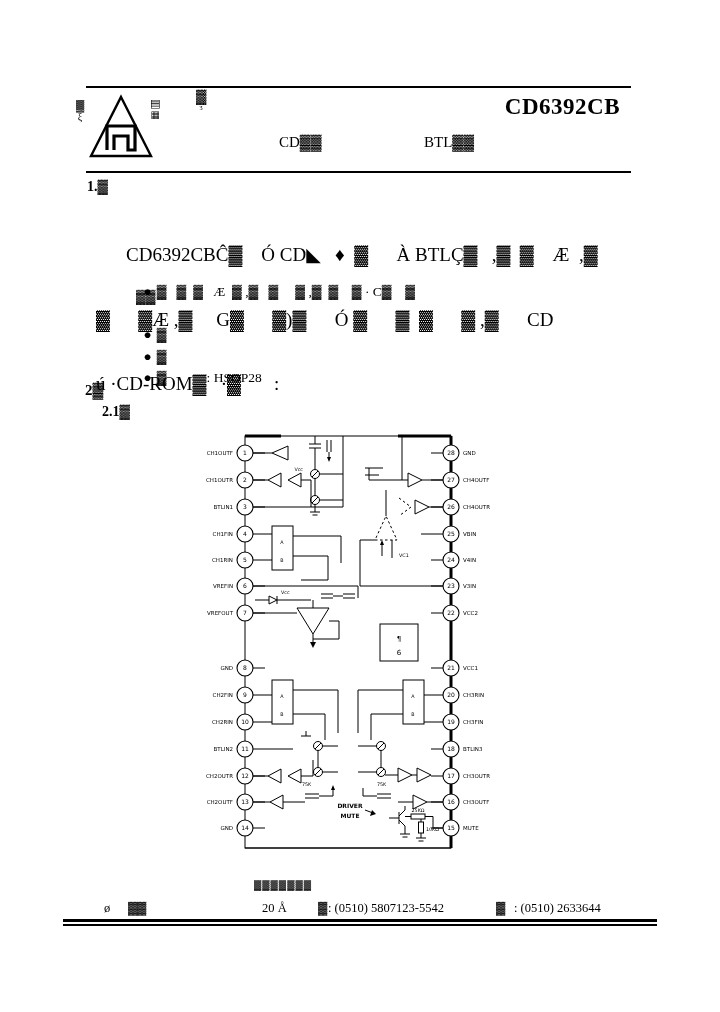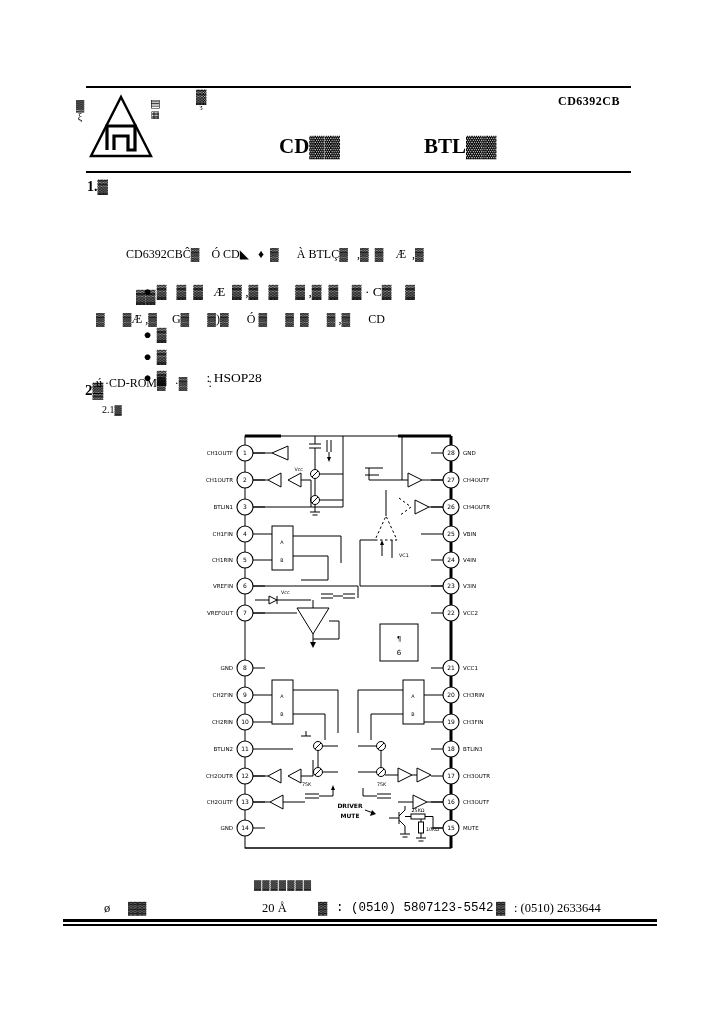--- a/index.html
+++ b/index.html
@@ -5,36 +5,36 @@
   html,body{margin:0;padding:0;background:#fff;}
   .page{
     position:relative;width:720px;height:1012px;background:#ffffff;color:#000;
     font-family:"Liberation Serif","DejaVu Serif","DejaVu Sans",serif;
     overflow:hidden;
   }
   .abs{position:absolute;}
   .rule{position:absolute;background:#000;}
   
   .part-number{position:absolute;left:470px;top:94px;width:150px;text-align:right;
-    font-size:12px;font-weight:bold;letter-spacing:0.5px;}
-  .doc-title span{font-size:21px;font-weight:bold;}
+    font-size:23px;font-weight:bold;letter-spacing:0.5px;}
+  .doc-title span{font-size:15px;font-weight:normal;}
   .stamp{position:absolute;left:196px;top:92px;font-size:14px;line-height:10px;text-align:center;}
   .stamp .sm{font-size:7px;display:block;}
   .logo-side{position:absolute;font-size:11px;line-height:11px;text-align:center;}
   .logo-side .r{font-size:10px;display:block;}
   
   .h1{position:absolute;left:87px;top:179px;font-size:14px;font-weight:bold;}
-  .para{position:absolute;left:96px;top:201px;width:536px;font-size:12px;line-height:21.5px;white-space:pre-wrap;}
+  .para{position:absolute;left:96px;top:201px;width:536px;font-size:19px;line-height:21.5px;white-space:pre-wrap;}
   .para .ind{text-indent:30px;}
   .b-row{position:absolute;left:130px;font-size:13.5px;white-space:pre;}
   .b-row .mk{margin-right:5px;}
   .b-cont{position:absolute;left:136px;font-size:13.5px;font-weight:bold;}
   .suffix{margin-left:40px;}
   .h2{position:absolute;left:85px;top:382px;font-size:15px;font-weight:bold;}
-  .h21{position:absolute;left:102px;top:404px;font-size:10px;font-weight:normal;}
+  .h21{position:absolute;left:102px;top:404px;font-size:14px;font-weight:bold;}
   
   .company{position:absolute;left:254px;top:879px;font-size:10px;font-weight:bold;letter-spacing:1px;}
   .f-item{position:absolute;top:901px;font-size:12.5px;white-space:pre;}
   .page-num{position:absolute;left:0;top:936px;width:720px;text-align:center;font-size:13px;letter-spacing:2px;}
   
   #ic-svg{position:absolute;left:193px;top:428px;}
   #ic-svg .wire{stroke:#000;stroke-width:1;fill:none;}
   #ic-svg .thick{stroke:#000;stroke-width:3;fill:none;}
   #ic-svg .tri{fill:none;stroke:#000;stroke-width:1;}
   #ic-svg .dash{stroke:#000;stroke-width:1;fill:none;stroke-dasharray:2.5,2.5;}
@@ -463,19 +463,19 @@
           <text x="270" y="402" text-anchor="start" class="pin-label">MUTE</text>
         </g>
       </g>
   </svg>
 
   <div class="company">▓▓▓▓▓▓▓</div>
   <span class="f-item" style="left:104px;">ø</span>
   <span class="f-item" style="left:128px;font-weight:bold;">▓▓</span>
   <span class="f-item" style="left:262px;">20 Å</span>
   <span class="f-item" style="left:318px;font-weight:bold;">▓</span>
-  <span class="f-item" style="left:336px;font-family:Liberation Mono, monospace;">: (0510) 5807123-5542</span>
+  <span class="f-item" style="left:328px;">: (0510) 5807123-5542</span>
   <span class="f-item" style="left:496px;font-weight:bold;">▓</span>
   <span class="f-item" style="left:514px;">: (0510) 2633644</span>
   <div class="rule" style="left:63px;top:919px;width:594px;height:3px;"></div>
   <div class="rule" style="left:63px;top:924px;width:594px;height:1.5px;"></div>
 
 </div>
 
 </body></html>

